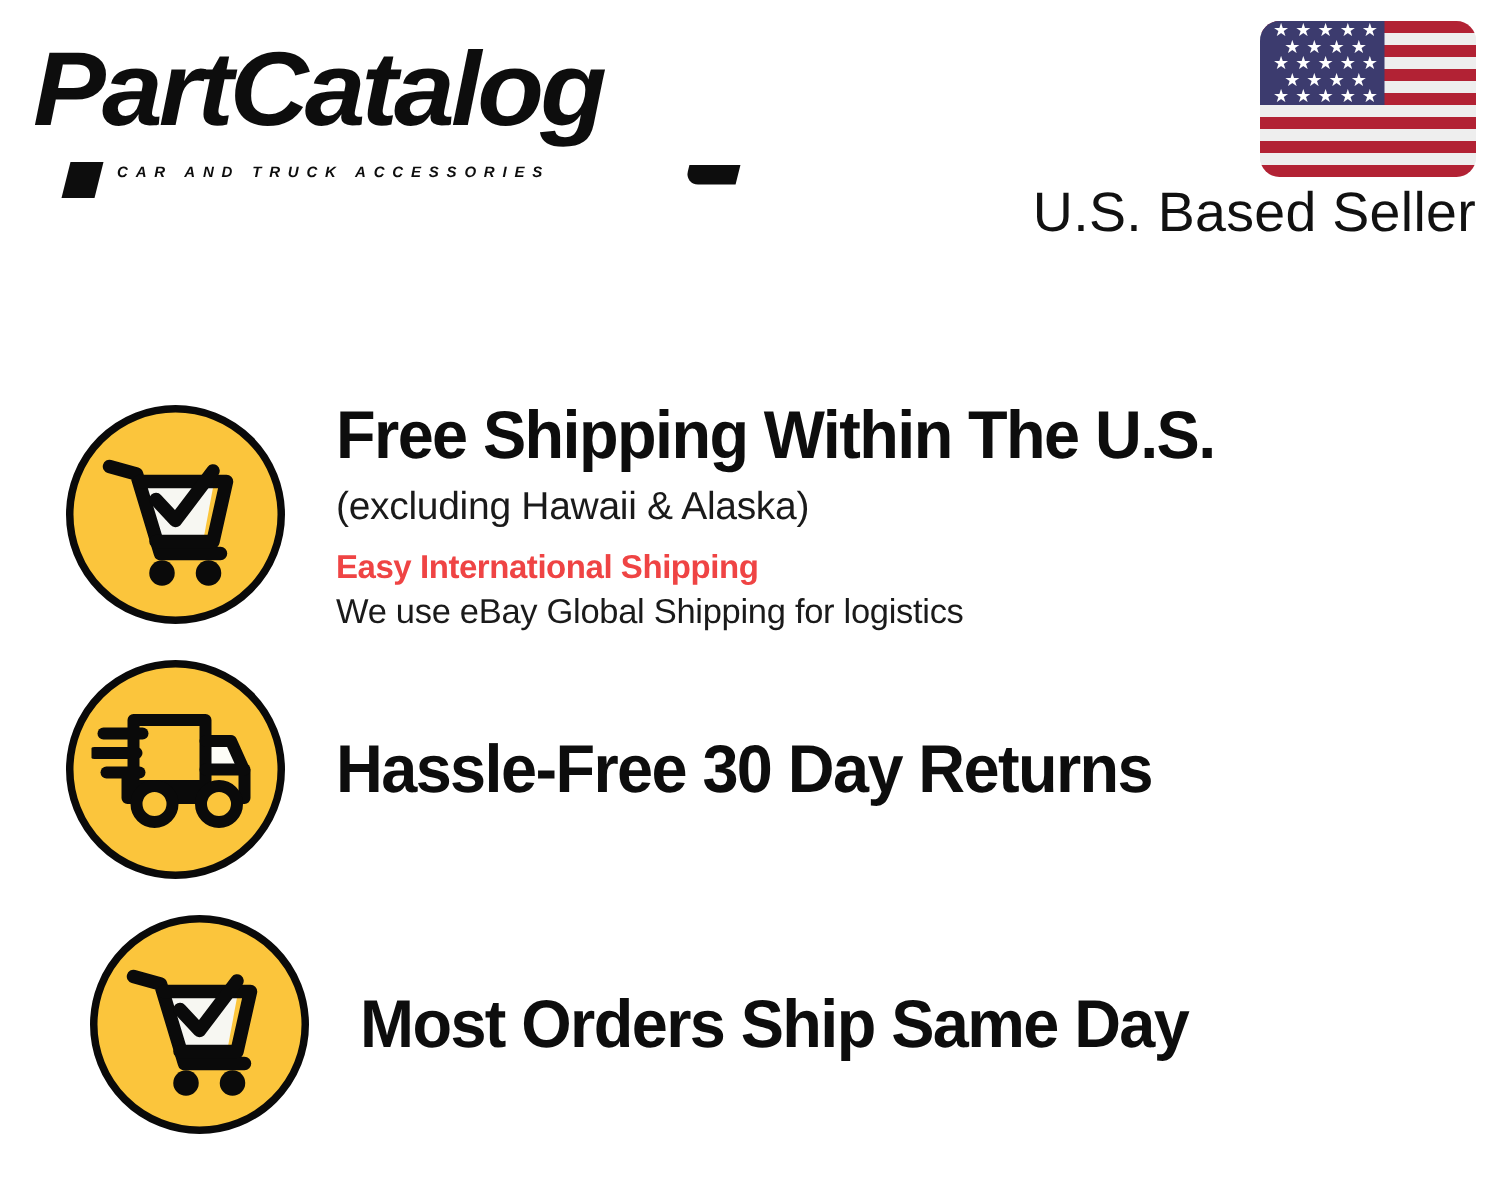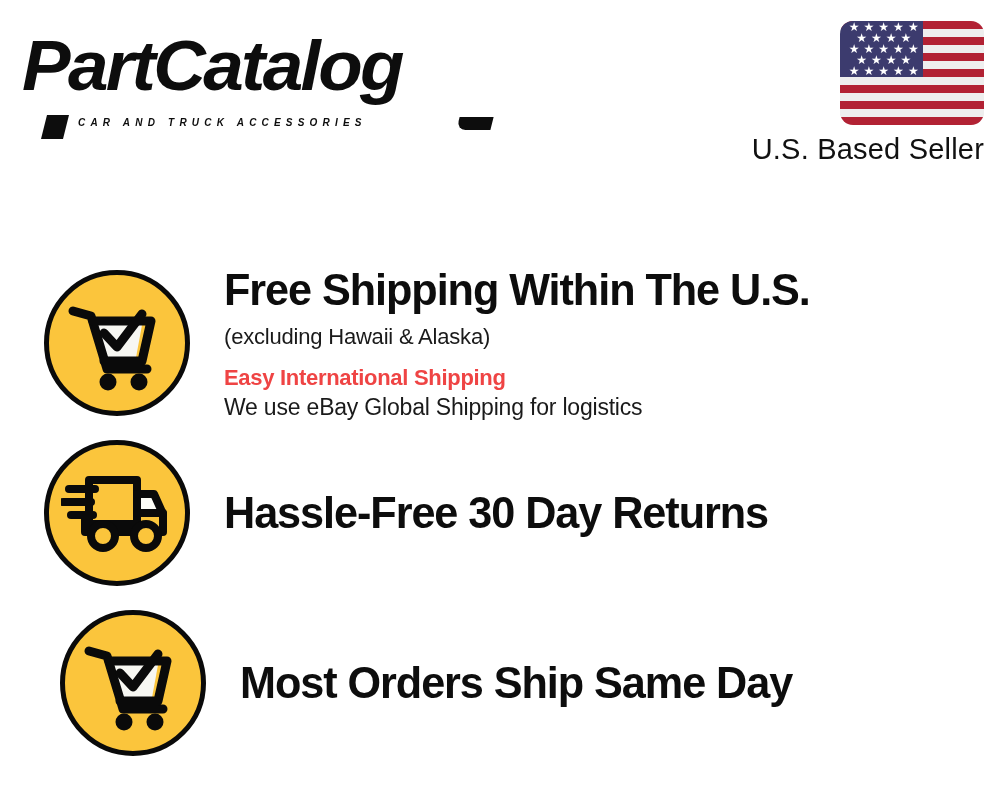--- a/index.html
+++ b/index.html
@@ -15,21 +15,21 @@
     overflow: hidden;
     font-family: "Liberation Sans", sans-serif;
     color: #111111;
     -webkit-font-smoothing: antialiased;
   }
 
   
   .header {
     position: absolute;
     left: 0;
-    top: 11px;
+    top: 4px;
     width: 940px;
     height: 175px;
   }
 
   
   .brand {
     position: absolute;
     left: 22px;
     top: 18px;
     width: 470px;
@@ -126,21 +126,21 @@
     text-align: center;
   }
 
   .seller-label {
     position: absolute;
     left: 600px;
     top: 118px;
     width: 384px;
     text-align: right;
     font-family: "Liberation Sans", sans-serif;
-    font-size: 29px;
+    font-size: 37px;
     line-height: 40px;
     font-weight: 400;
     color: #111111;
     letter-spacing: 0.2px;
     white-space: nowrap;
   }
 
   
   .features {
     position: absolute;
@@ -189,21 +189,21 @@
     line-height: 52px;
     font-weight: 700;
     letter-spacing: -1.1px;
     color: #0d0d0d;
     white-space: nowrap;
     transform: scaleX(0.96);
     transform-origin: left center;
   }
   .feature-note {
     margin-top: 6px;
-    font-size: 22px;
+    font-size: 26px;
     line-height: 30px;
     font-weight: 400;
     color: #1a1a1a;
     letter-spacing: -0.2px;
     white-space: nowrap;
   }
   .feature-sub-strong {
     margin-top: 12px;
     font-size: 22px;
     line-height: 28px;

